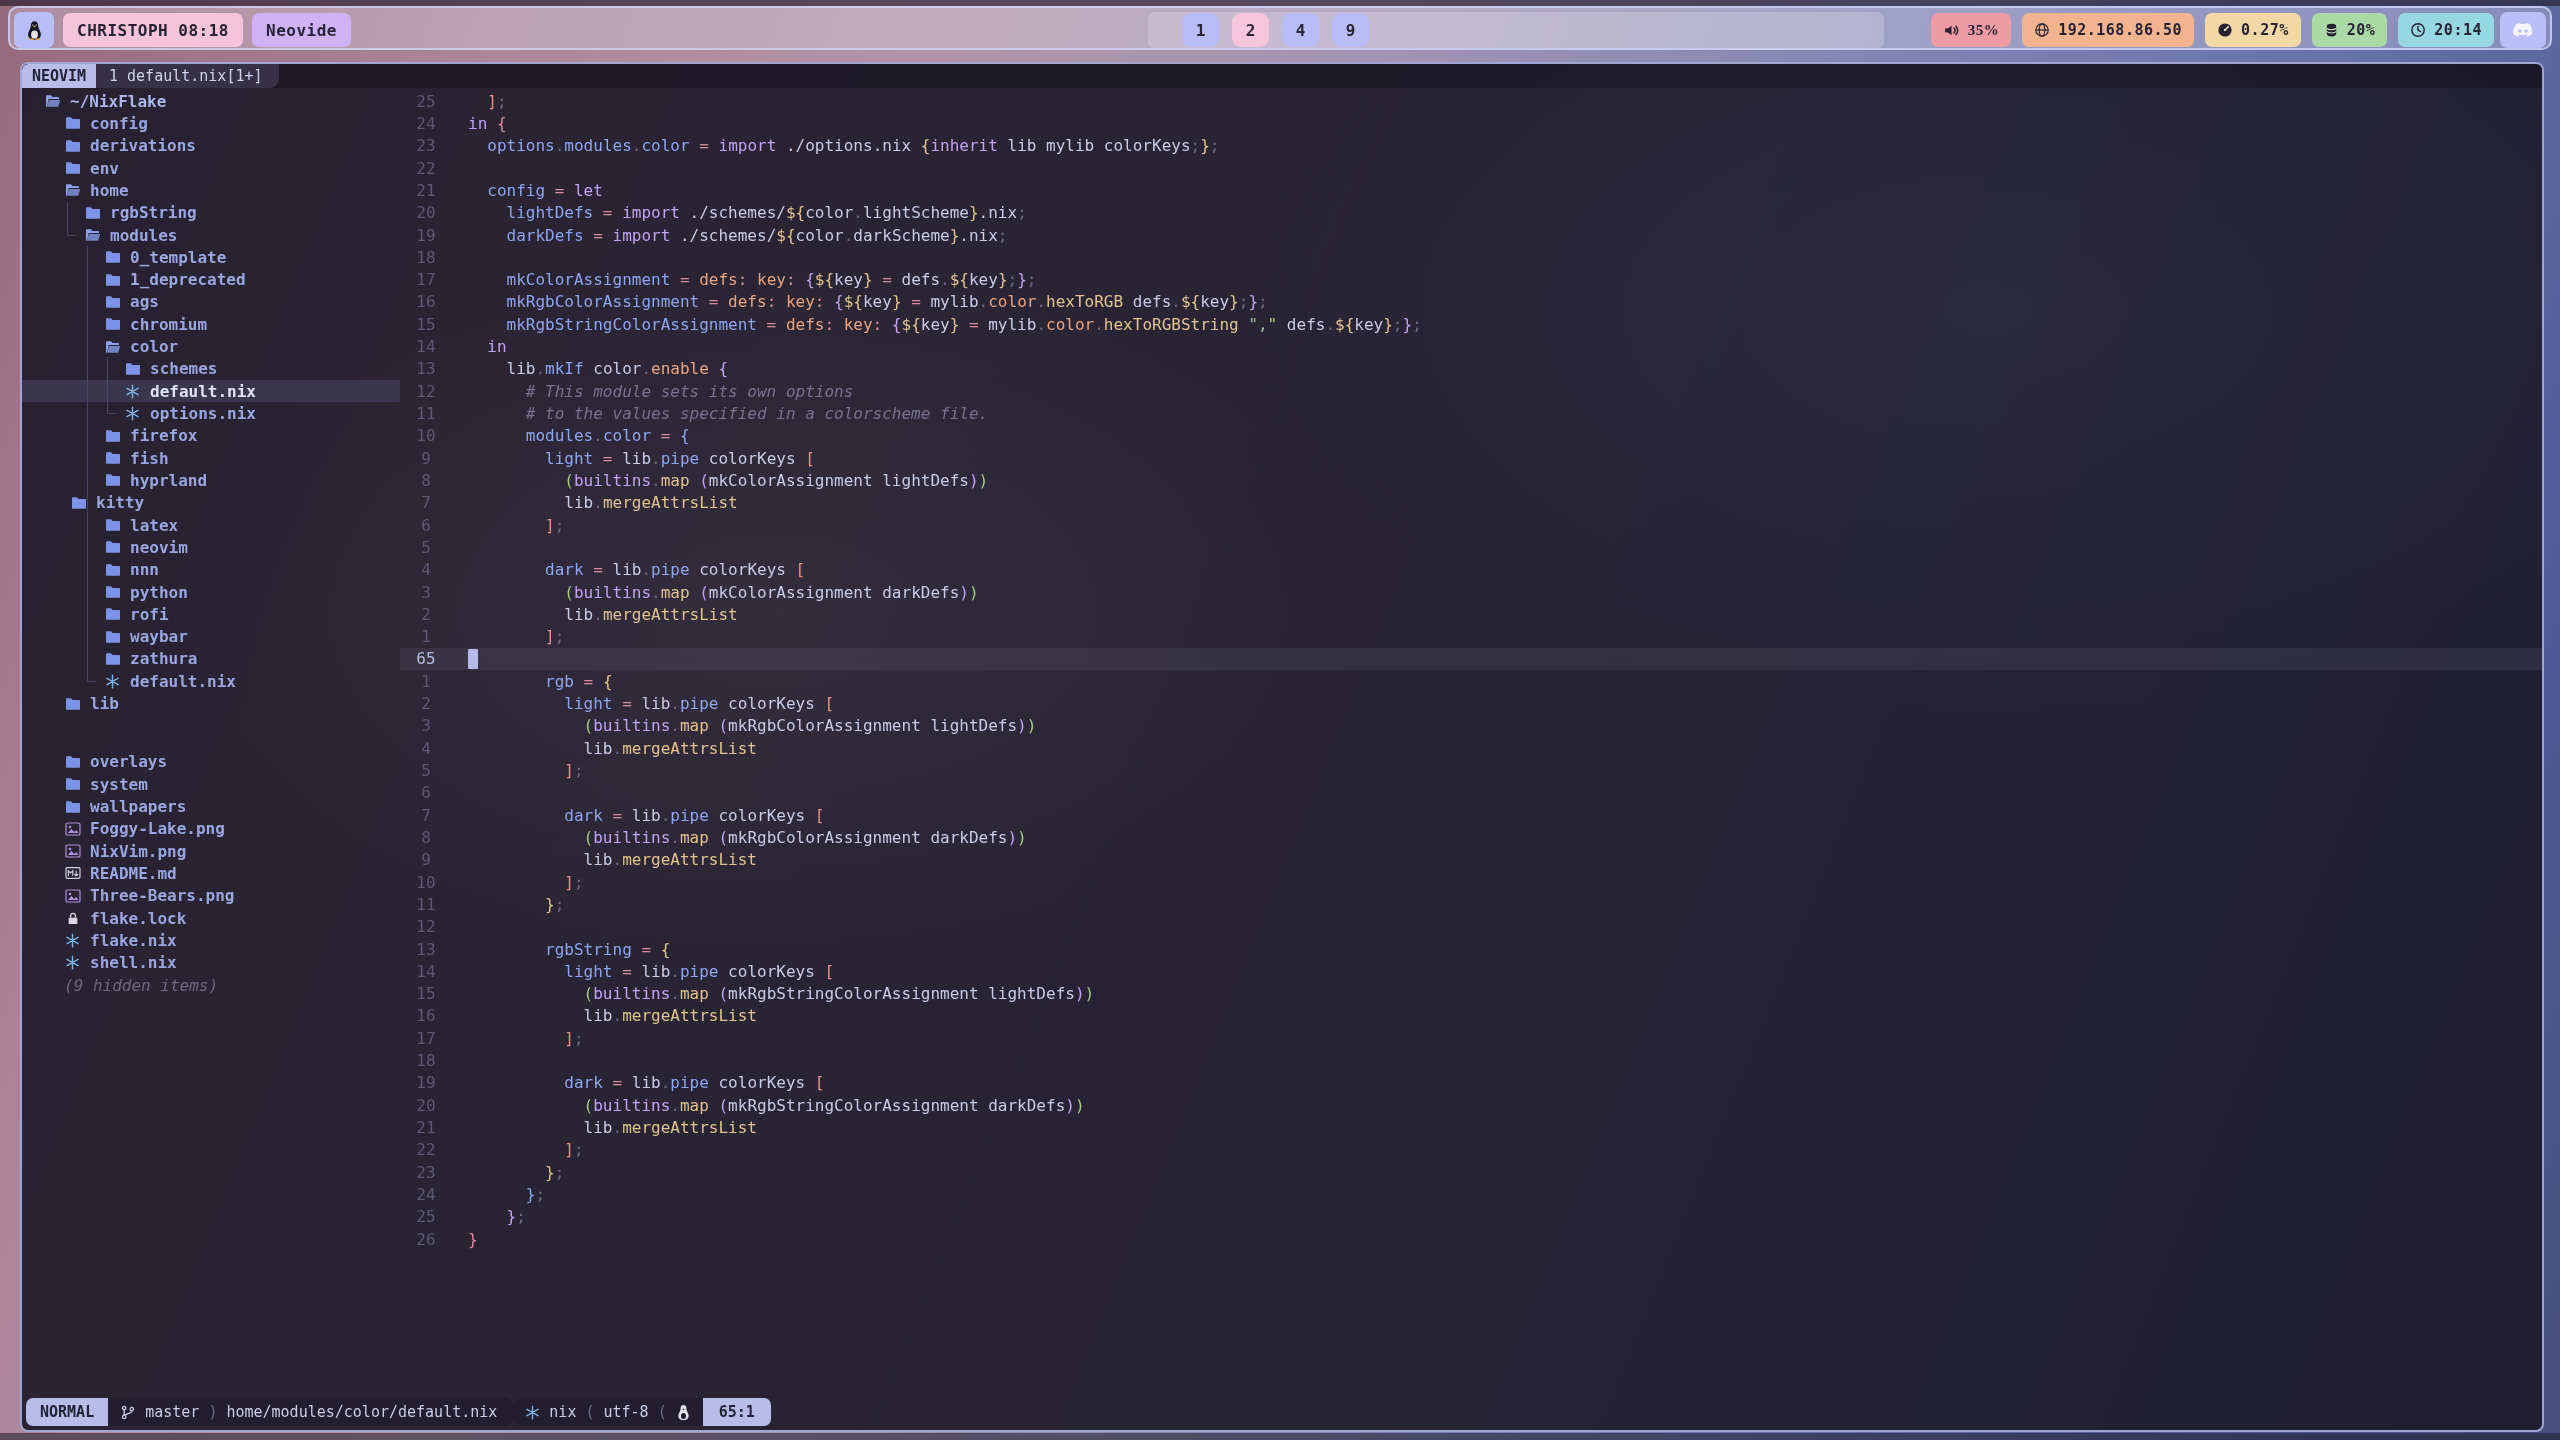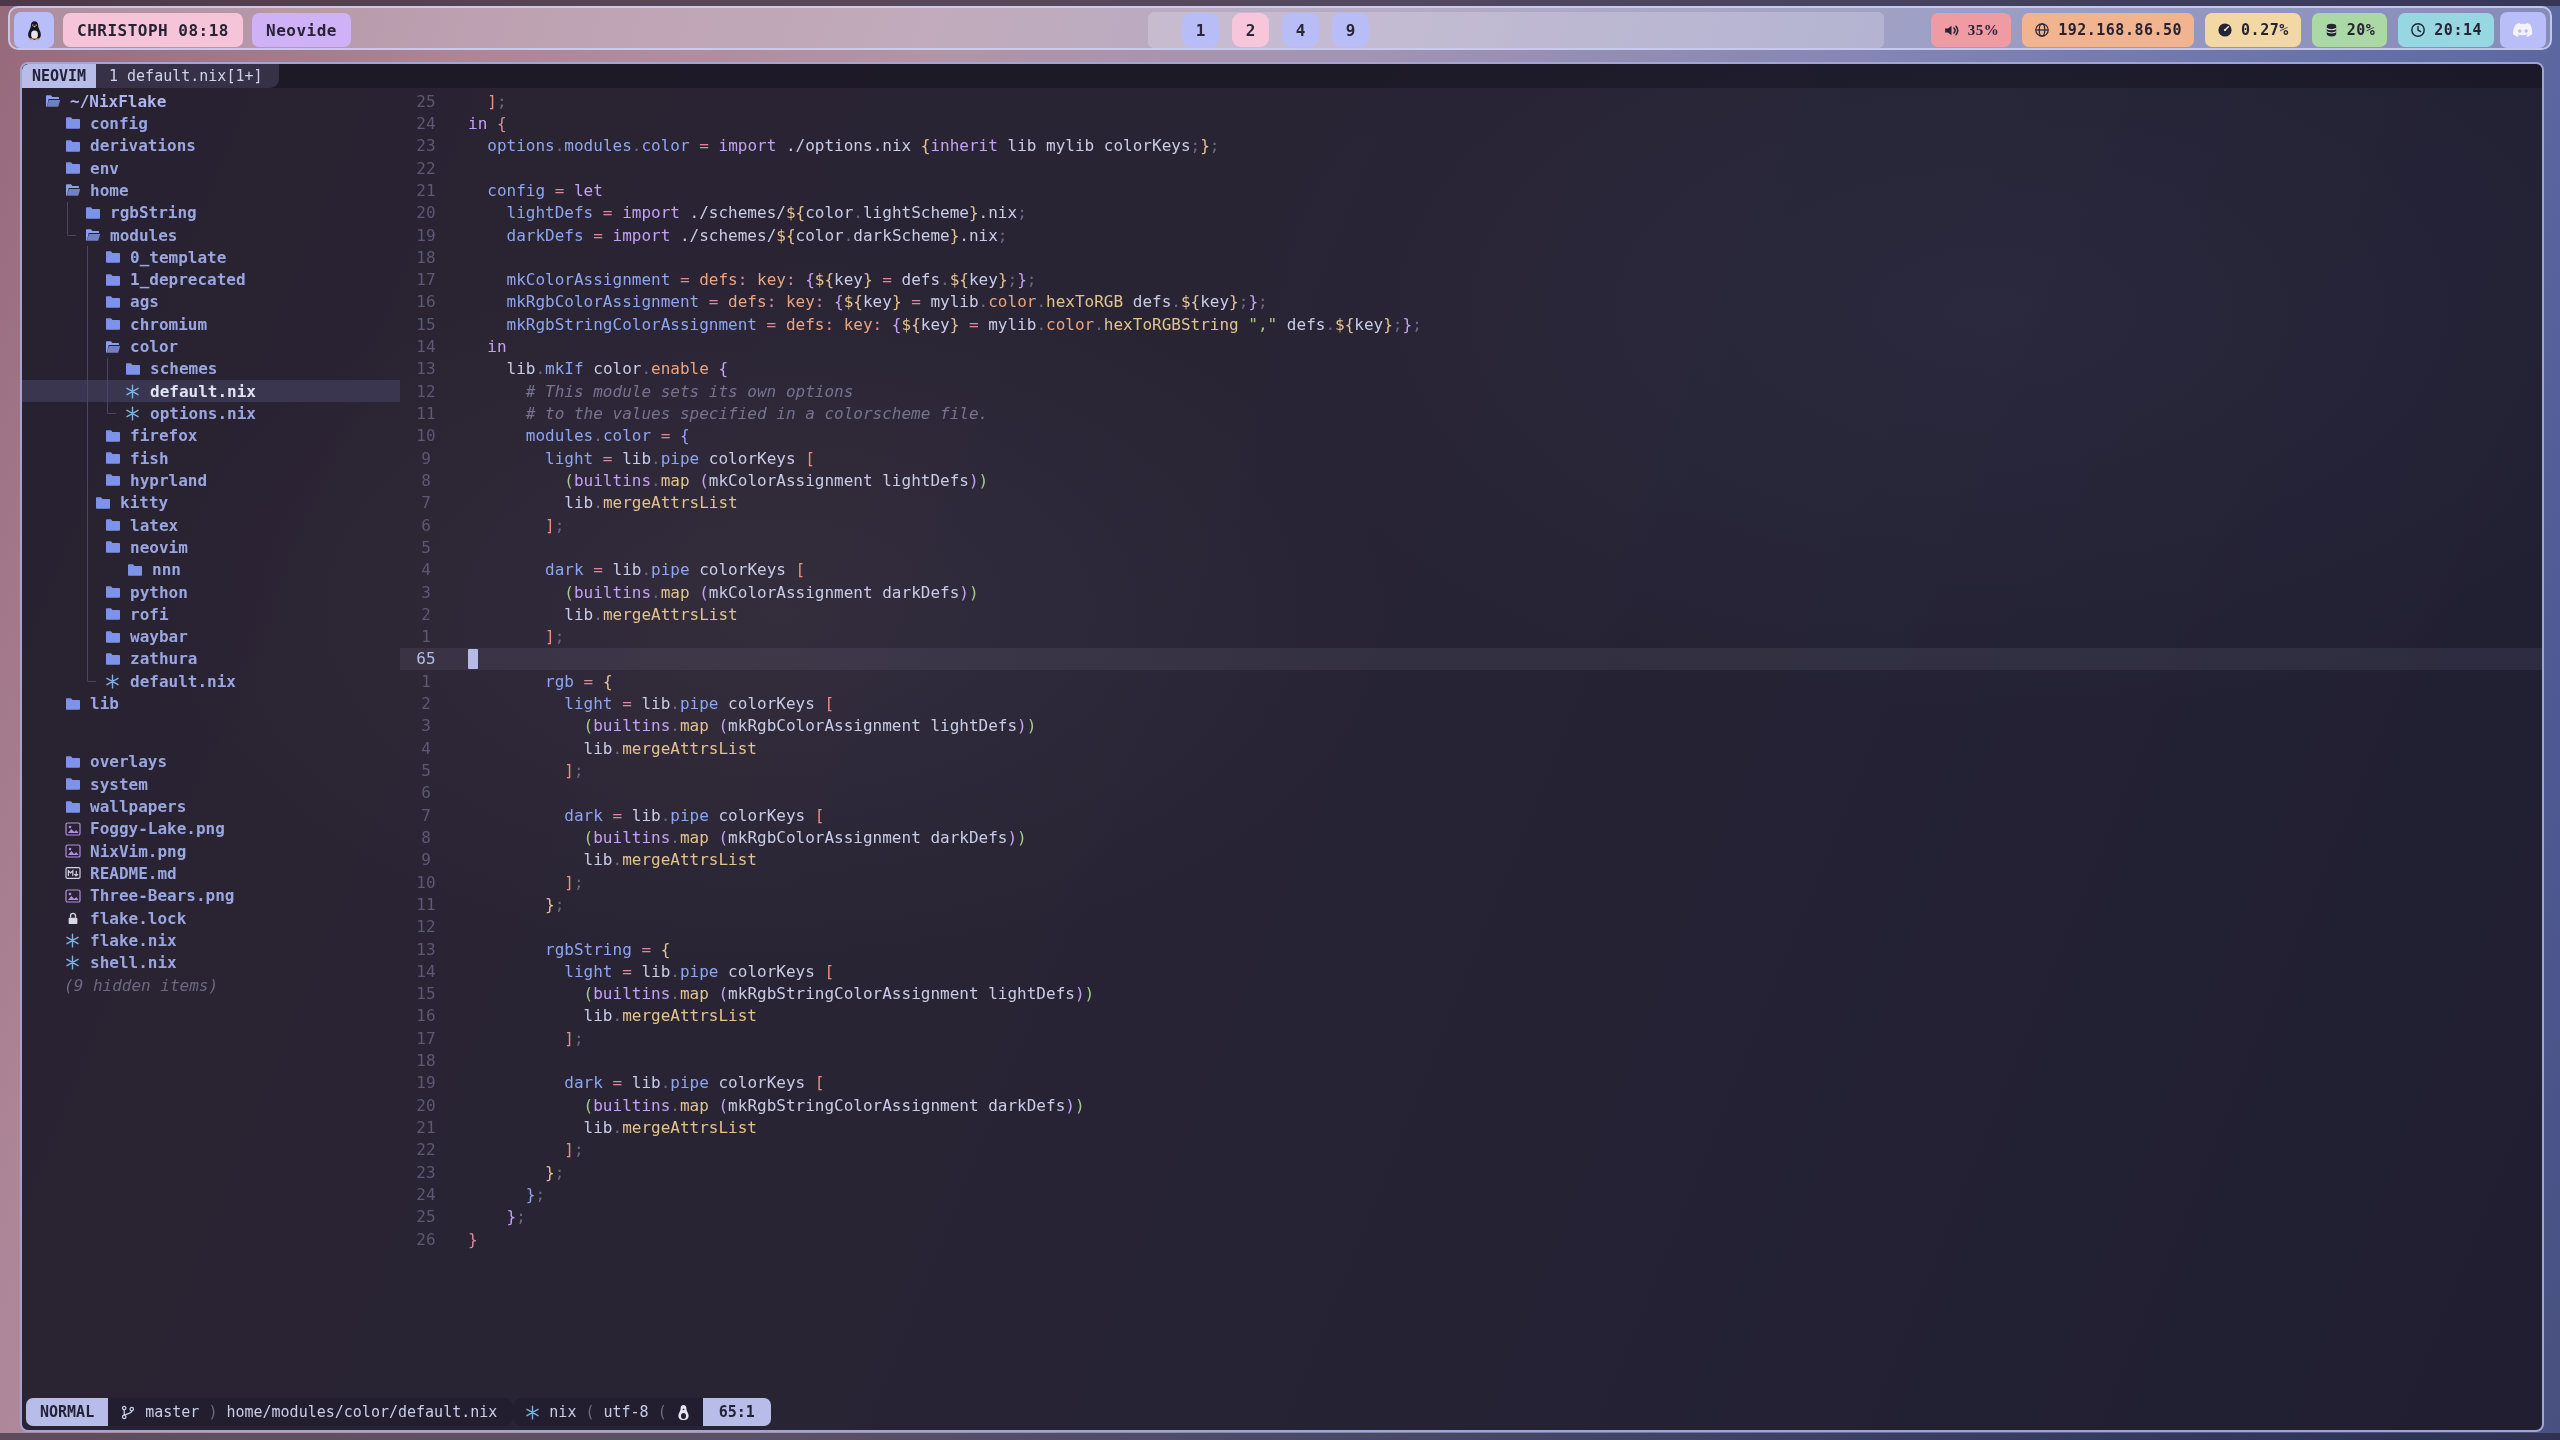--- a/index.html
+++ b/index.html
@@ -221,30 +221,30 @@
             </svg></span><span class="tlabel">options.nix</span></div>
         <div class="trow" style="padding-left: 82px;"><span class="guide" style="left: 65px;"></span><span class="ticon" style="color: rgb(125, 147, 234);"><svg width="16" height="14" viewBox="0 0 16 14">
               <path fill="currentColor" d="M1 2.2c0-.5.4-1 1-1h4l1.4 1.9H14c.6 0 1 .4 1 1v7.7c0 .5-.4 1-1 1H2c-.6 0-1-.5-1-1z"></path>
             </svg></span><span class="tlabel">firefox</span></div>
         <div class="trow" style="padding-left: 82px;"><span class="guide" style="left: 65px;"></span><span class="ticon" style="color: rgb(125, 147, 234);"><svg width="16" height="14" viewBox="0 0 16 14">
               <path fill="currentColor" d="M1 2.2c0-.5.4-1 1-1h4l1.4 1.9H14c.6 0 1 .4 1 1v7.7c0 .5-.4 1-1 1H2c-.6 0-1-.5-1-1z"></path>
             </svg></span><span class="tlabel">fish</span></div>
         <div class="trow" style="padding-left: 82px;"><span class="guide" style="left: 65px;"></span><span class="ticon" style="color: rgb(125, 147, 234);"><svg width="16" height="14" viewBox="0 0 16 14">
               <path fill="currentColor" d="M1 2.2c0-.5.4-1 1-1h4l1.4 1.9H14c.6 0 1 .4 1 1v7.7c0 .5-.4 1-1 1H2c-.6 0-1-.5-1-1z"></path>
             </svg></span><span class="tlabel">hyprland</span></div>
-        <div class="trow" style="padding-left: 72px;"><span class="guide" style="left: 65px;"></span><span class="ticon" style="color: rgb(125, 147, 234);"><svg width="16" height="14" viewBox="0 0 16 14">
+        <div class="trow" style="padding-left: 48px;"><span class="guide" style="left: 65px;"></span><span class="ticon" style="color: rgb(125, 147, 234);"><svg width="16" height="14" viewBox="0 0 16 14">
               <path fill="currentColor" d="M1 2.2c0-.5.4-1 1-1h4l1.4 1.9H14c.6 0 1 .4 1 1v7.7c0 .5-.4 1-1 1H2c-.6 0-1-.5-1-1z"></path>
             </svg></span><span class="tlabel">kitty</span></div>
         <div class="trow" style="padding-left: 82px;"><span class="guide" style="left: 65px;"></span><span class="ticon" style="color: rgb(125, 147, 234);"><svg width="16" height="14" viewBox="0 0 16 14">
               <path fill="currentColor" d="M1 2.2c0-.5.4-1 1-1h4l1.4 1.9H14c.6 0 1 .4 1 1v7.7c0 .5-.4 1-1 1H2c-.6 0-1-.5-1-1z"></path>
             </svg></span><span class="tlabel">latex</span></div>
         <div class="trow" style="padding-left: 82px;"><span class="guide" style="left: 65px;"></span><span class="ticon" style="color: rgb(125, 147, 234);"><svg width="16" height="14" viewBox="0 0 16 14">
               <path fill="currentColor" d="M1 2.2c0-.5.4-1 1-1h4l1.4 1.9H14c.6 0 1 .4 1 1v7.7c0 .5-.4 1-1 1H2c-.6 0-1-.5-1-1z"></path>
             </svg></span><span class="tlabel">neovim</span></div>
-        <div class="trow" style="padding-left: 104px;"><span class="guide" style="left: 65px;"></span><span class="ticon" style="color: rgb(125, 147, 234);"><svg width="16" height="14" viewBox="0 0 16 14">
+        <div class="trow" style="padding-left: 82px;"><span class="guide" style="left: 65px;"></span><span class="ticon" style="color: rgb(125, 147, 234);"><svg width="16" height="14" viewBox="0 0 16 14">
               <path fill="currentColor" d="M1 2.2c0-.5.4-1 1-1h4l1.4 1.9H14c.6 0 1 .4 1 1v7.7c0 .5-.4 1-1 1H2c-.6 0-1-.5-1-1z"></path>
             </svg></span><span class="tlabel">nnn</span></div>
         <div class="trow" style="padding-left: 82px;"><span class="guide" style="left: 65px;"></span><span class="ticon" style="color: rgb(125, 147, 234);"><svg width="16" height="14" viewBox="0 0 16 14">
               <path fill="currentColor" d="M1 2.2c0-.5.4-1 1-1h4l1.4 1.9H14c.6 0 1 .4 1 1v7.7c0 .5-.4 1-1 1H2c-.6 0-1-.5-1-1z"></path>
             </svg></span><span class="tlabel">python</span></div>
         <div class="trow" style="padding-left: 82px;"><span class="guide" style="left: 65px;"></span><span class="ticon" style="color: rgb(125, 147, 234);"><svg width="16" height="14" viewBox="0 0 16 14">
               <path fill="currentColor" d="M1 2.2c0-.5.4-1 1-1h4l1.4 1.9H14c.6 0 1 .4 1 1v7.7c0 .5-.4 1-1 1H2c-.6 0-1-.5-1-1z"></path>
             </svg></span><span class="tlabel">rofi</span></div>
         <div class="trow" style="padding-left: 82px;"><span class="guide" style="left: 65px;"></span><span class="ticon" style="color: rgb(125, 147, 234);"><svg width="16" height="14" viewBox="0 0 16 14">
               <path fill="currentColor" d="M1 2.2c0-.5.4-1 1-1h4l1.4 1.9H14c.6 0 1 .4 1 1v7.7c0 .5-.4 1-1 1H2c-.6 0-1-.5-1-1z"></path>

